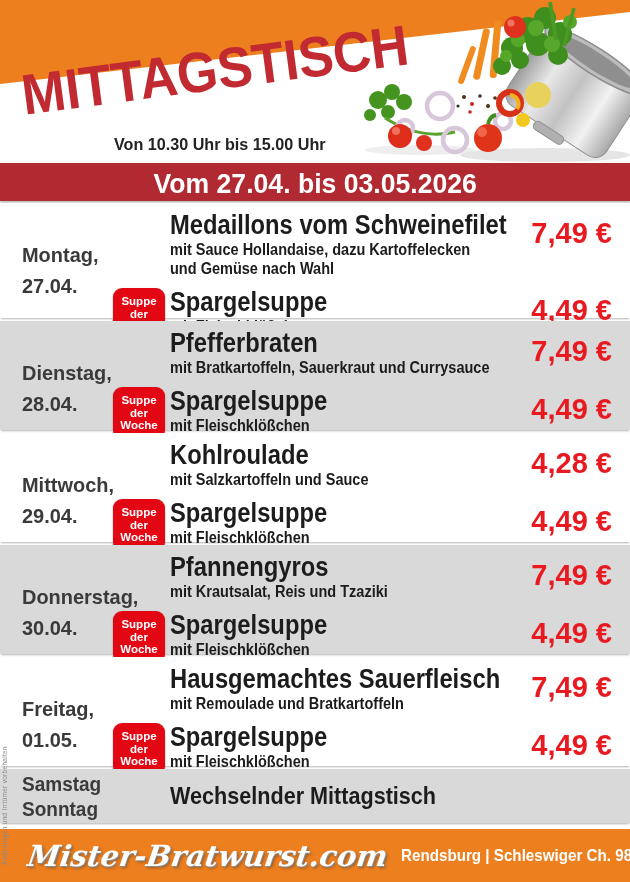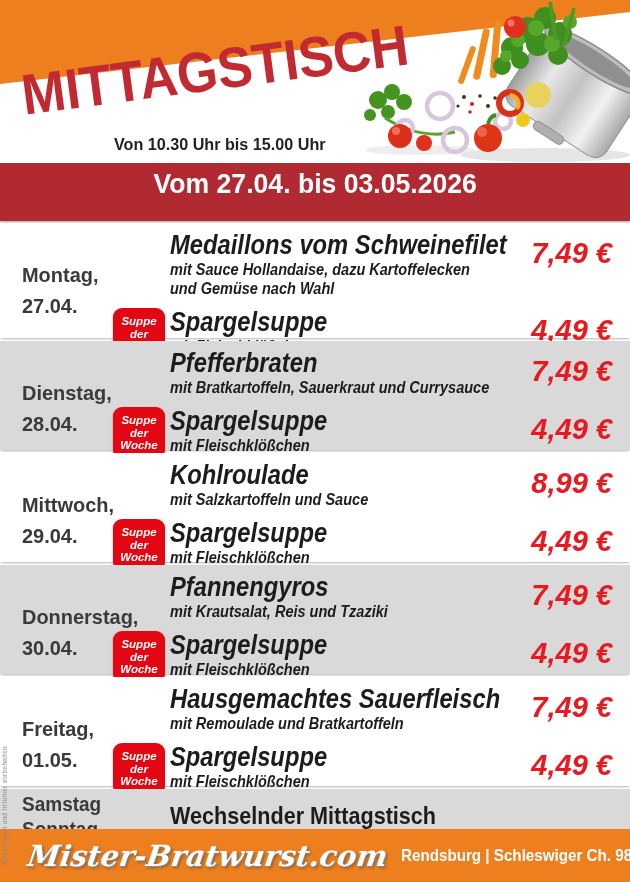--- a/index.html
+++ b/index.html
@@ -21,39 +21,39 @@
     font-size:57px;font-weight:bold;letter-spacing:0px;white-space:nowrap;
     transform:rotate(-7.5deg) scaleX(.92);transform-origin:0 50%;
   }
   .hours{
     position:absolute;left:114px;top:135px;
     font-size:17px;font-weight:bold;color:#222;white-space:nowrap;
     transform:scaleX(.95);transform-origin:0 50%;
   }
   
   .banner{
-    height:58px;background:var(--banner-red,#b12a32);
+    height:38px;background:var(--banner-red,#b12a32);
     color:#fff;font-size:28px;font-weight:bold;text-align:center;line-height:42px;
     box-shadow:0 2px 2px rgba(0,0,0,.25);margin-bottom:2px;
   }
   .banner-inner{display:inline-block;transform:scaleX(.95);white-space:nowrap;}
   
   .rows{position:relative;}
   .row{
     position:relative;height:109px;background:#fff;box-sizing:border-box;
     padding-top:8px;margin-bottom:3px;
     box-shadow:0 2px 2px -1px rgba(0,0,0,.3);
   }
   .row.first{height:115px;}
   .row.shaded{background:var(--row-gray,#d9d9d9);}
   .day-col{
     position:absolute;left:22px;top:36px;color:#3a3a3a;font-weight:bold;
     font-size:21px;line-height:31px;transform:scaleX(.95);transform-origin:0 0;white-space:nowrap;
   }
-  .item{position:relative;margin-left:170px;margin-right:118px;font-style:italic;}
+  .item{position:relative;margin-left:170px;margin-right:118px;}
   .item.soup{margin-top:10px;}
   .dish-name{
     margin:0;font-size:27px;line-height:29px;font-weight:bold;color:#1c1c1c;
     transform:scaleX(.88);transform-origin:0 50%;white-space:nowrap;
   }
   .dish-desc{
     margin:0;font-size:16.5px;line-height:19px;font-weight:bold;color:#1c1c1c;
     transform:scaleX(.88);transform-origin:0 50%;white-space:nowrap;
   }
   .price{
@@ -254,21 +254,21 @@
     </section>
       <section class="row">
       <div class="day-col">
         <div>Mittwoch,</div>
         <div>29.04.</div>
       </div>
       <div class="item dish">
         <h3 class="dish-name">Kohlroulade</h3>
         <p class="dish-desc">mit Salzkartoffeln und Sauce</p>
         <p class="dish-desc"></p>
-        <span class="price">8,99 €</span>
+        <span class="price">4,28 €</span>
       </div>
       <div class="item soup">
         <span class="soup-badge">
           <span>Suppe</span>
           <span>der</span>
           <span>Woche</span>
         </span>
         <h3 class="dish-name">Spargelsuppe</h3>
         <p class="dish-desc">mit Fleischklößchen</p>
         <span class="price">4,49 €</span>

